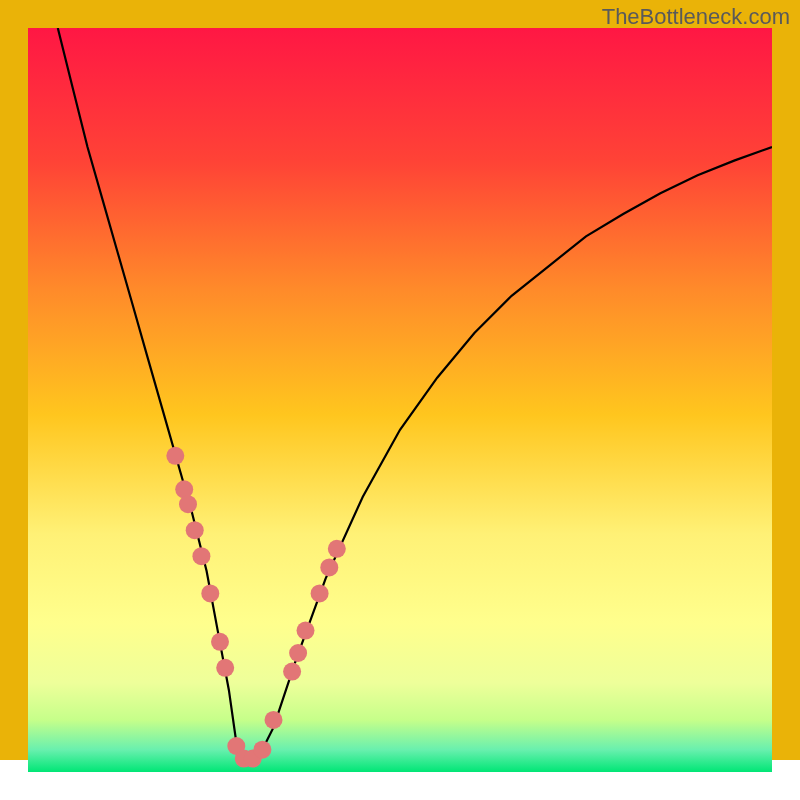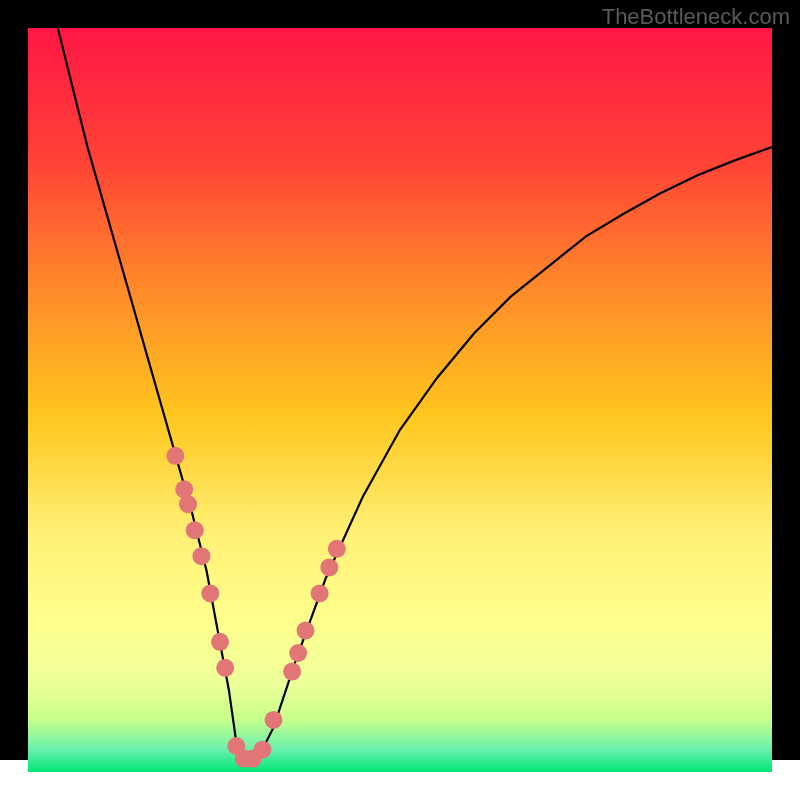--- a/index.html
+++ b/index.html
@@ -1,17 +1,17 @@
 <!DOCTYPE html>
 <html><head>
   <meta charset="utf-8">
   <style>
     * { margin: 0; padding: 0; box-sizing: border-box; }
     body { width: 800px; height: 800px; overflow: hidden; font-family: Arial, sans-serif; }
-    .container { width: 800px; height: 760px; position: relative; background: #000000; }
+    .container { width: 800px; height: 760px; position: relative; background: #eab308; }
     .watermark { position: absolute; top: 4px; right: 10px; color: #5a5a5a; font-size: 22px; font-weight: 500; z-index: 10; }
     .plot-area { position: absolute; top: 28px; left: 28px; width: 744px; height: 744px; }
     svg { position: absolute; top: 0; left: 0; width: 100%; height: 100%; }
   </style>
 </head>
 <body>
 
 <div class="container">
   <div class="watermark">TheBottleneck.com</div>
   <div class="plot-area">

